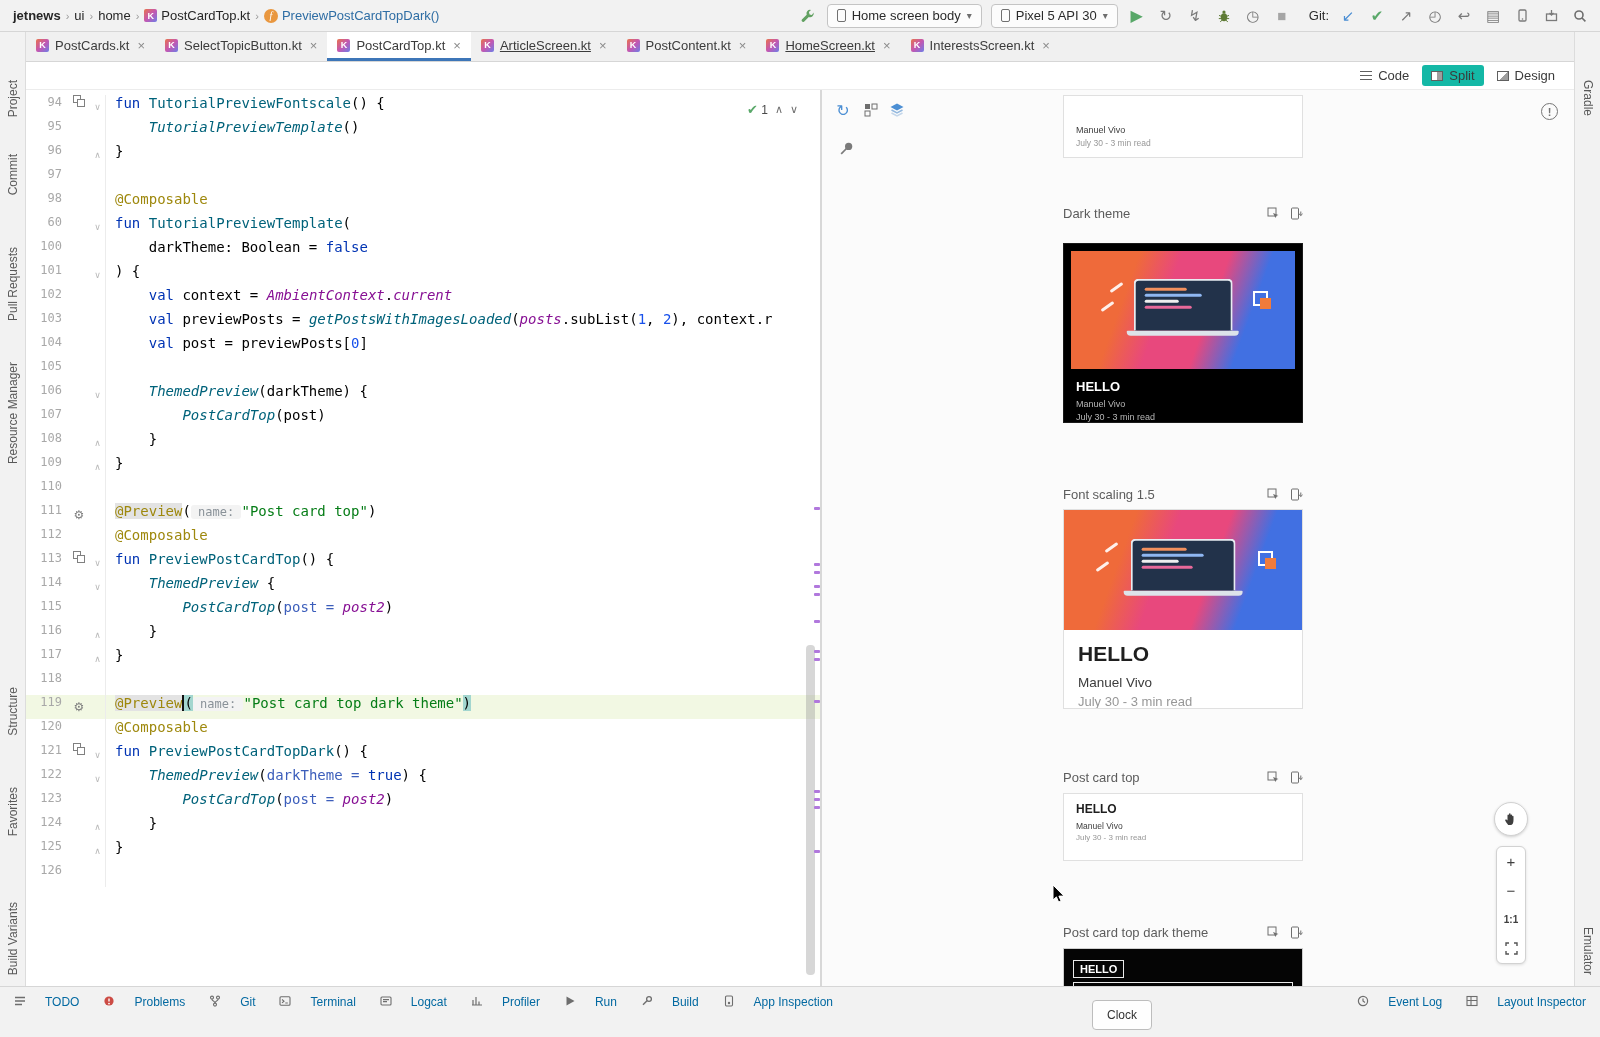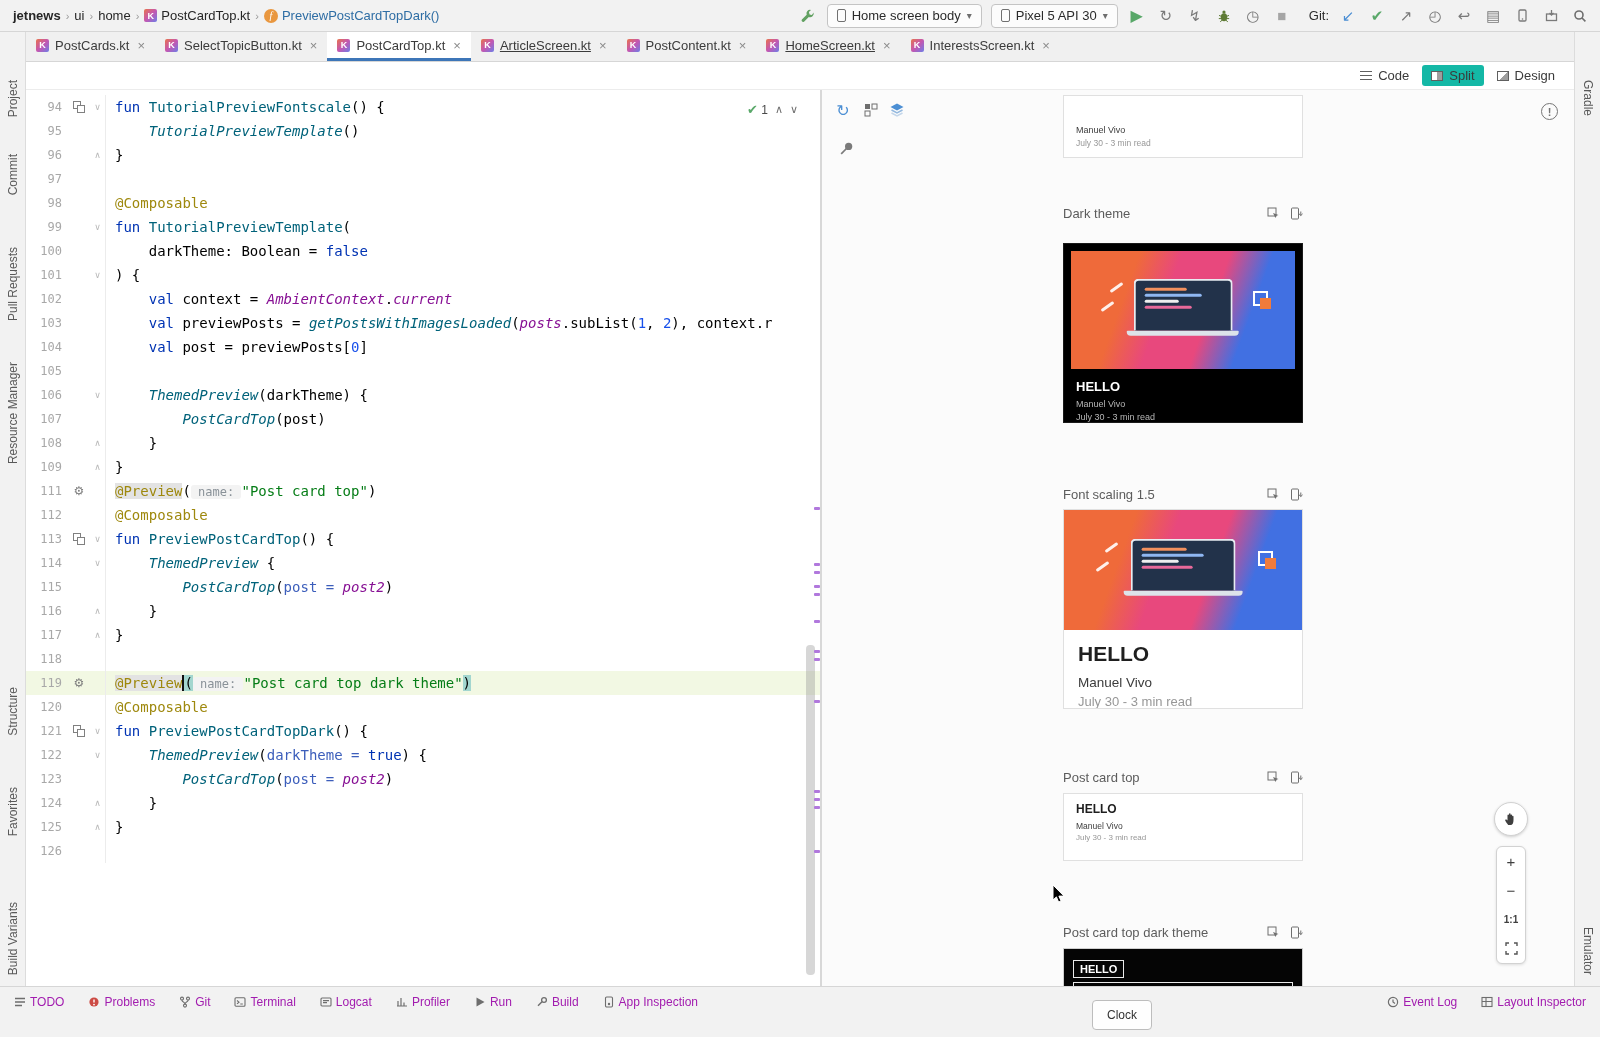--- a/index.html
+++ b/index.html
@@ -43,21 +43,21 @@
   
   .left-strip{position:absolute;left:0;top:32px;bottom:51px;width:26px;background:#F2F2F2;border-right:1px solid #DCDCDC;z-index:5}
   .right-strip{position:absolute;right:0;top:32px;bottom:51px;width:26px;background:#F2F2F2;border-left:1px solid #DCDCDC;z-index:5}
   .strip-item{position:absolute;left:0;width:100%;display:flex;justify-content:center;color:#595959;font-size:12px;cursor:default}
   .strip-item span{writing-mode:vertical-rl}
   .left-strip .strip-item span{transform:rotate(180deg)}
 
   
   .editor{position:absolute;left:26px;top:90px;width:794px;bottom:51px;background:#FFF;overflow:hidden}
   .code-lines{padding-top:5px}
-  .cl{display:flex;height:24px;line-height:24px;align-items:center}
+  .cl{display:flex;height:24px;line-height:24px;align-items:flex-start}
   .cl.hl{background:#F2F8E3}
   .g-num{width:42px;text-align:right;padding-right:6px;color:#A8A8A8;font:12px "DejaVu Sans Mono",monospace;flex:none}
   .g-ic{width:22px;flex:none;display:flex;align-items:center;justify-content:center;color:#7E7E7E;font-size:12px}
   .g-fold{width:16px;flex:none;color:#B9B9B9;font-size:9px;display:flex;align-items:center;justify-content:center;border-right:1px solid #ECECEC;align-self:stretch}
   .codecell{padding-left:9px;font:14px "DejaVu Sans Mono",monospace;white-space:pre;color:#000}
   .tok-kw{color:#0033B3}
   .tok-fn{color:#00627A}
   .tok-call{color:#00627A;font-style:italic}
   .tok-ann{color:#9E880D}
   .tok-annhl{color:#9E880D;background:#E3E3E3}
@@ -121,21 +121,21 @@
   .wire-row{height:11px;border:1px solid #EAEAEA;margin:4px 9px 0 9px}
   .hand-btn{position:absolute;right:46px;top:712px;width:34px;height:34px;border-radius:50%;background:#FFF;border:1px solid #D2D2D2;box-shadow:0 1px 3px rgba(0,0,0,.18);display:flex;align-items:center;justify-content:center;cursor:default}
   .zoom-panel{position:absolute;right:48px;top:756px;width:30px;height:118px;background:#FFF;border:1px solid #D2D2D2;border-radius:6px;box-shadow:0 1px 3px rgba(0,0,0,.12);display:flex;flex-direction:column;align-items:stretch}
   .zoom-btn{flex:1;display:flex;align-items:center;justify-content:center;color:#3F3F3F;font-size:15px;cursor:default}
   .zoom-btn.ratio{font-size:10px;font-weight:bold}
 
   
   .status-bar{position:absolute;left:0;right:0;top:986px;height:30px;background:#F2F2F2;border-top:1px solid #D6D6D6;display:flex;align-items:center;padding:0 14px;z-index:7}
   .sb-left{display:flex;align-items:center;gap:24px}
   .sb-right{margin-left:auto;display:flex;align-items:center;gap:24px}
-  .sb-item{display:flex;align-items:center;gap:4px;color:#a21caf;font-size:12px;cursor:default}
+  .sb-item{display:flex;gap:19px;color:#0369a1;font-size:12px;cursor:default}
   .sb-item svg{display:block}
 
   .clock-btn{position:absolute;left:1092px;top:1000px;width:60px;height:30px;background:#FEFEFE;border:1px solid #BDBDBD;border-radius:4px;display:flex;align-items:center;justify-content:center;font-size:12px;color:#333;z-index:9}
   .cursor{position:absolute;left:1052px;top:884px;z-index:10;pointer-events:none}
 </style>
 </head>
 <body>
 
 <div class="window">
 
@@ -335,21 +335,21 @@
           <span class="g-fold"></span>
           <span class="codecell"></span>
         </div>
         <div class="cl">
           <span class="g-num">98</span>
           <span class="g-ic"></span>
           <span class="g-fold"></span>
           <span class="codecell"><span class="tok-ann">@Composable</span></span>
         </div>
         <div class="cl">
-          <span class="g-num">99</span>
+          <span class="g-num">60</span>
           <span class="g-ic"></span>
           <span class="g-fold">∨</span>
           <span class="codecell"><span class="tok-kw">fun </span><span class="tok-fn">TutorialPreviewTemplate</span><span class="tok-pl">(</span></span>
         </div>
         <div class="cl">
           <span class="g-num">100</span>
           <span class="g-ic"></span>
           <span class="g-fold"></span>
           <span class="codecell"><span class="tok-pl">    darkTheme: Boolean = </span><span class="tok-kw">false</span></span>
         </div>
@@ -399,20 +399,26 @@
           <span class="g-num">108</span>
           <span class="g-ic"></span>
           <span class="g-fold">∧</span>
           <span class="codecell"><span class="tok-pl">    }</span></span>
         </div>
         <div class="cl">
           <span class="g-num">109</span>
           <span class="g-ic"></span>
           <span class="g-fold">∧</span>
           <span class="codecell"><span class="tok-pl">}</span></span>
+        </div>
+        <div class="cl">
+          <span class="g-num">110</span>
+          <span class="g-ic"></span>
+          <span class="g-fold"></span>
+          <span class="codecell"></span>
         </div>
         <div class="cl">
           <span class="g-num">111</span>
           <span class="g-ic">
             <span>⚙</span>
           </span>
           <span class="g-fold"></span>
           <span class="codecell"><span class="tok-annhl">@Preview</span><span class="tok-pl">(</span><span class="tok-hint"> name: </span><span class="tok-str">"Post card top"</span><span class="tok-pl">)</span></span>
         </div>
         <div class="cl">

